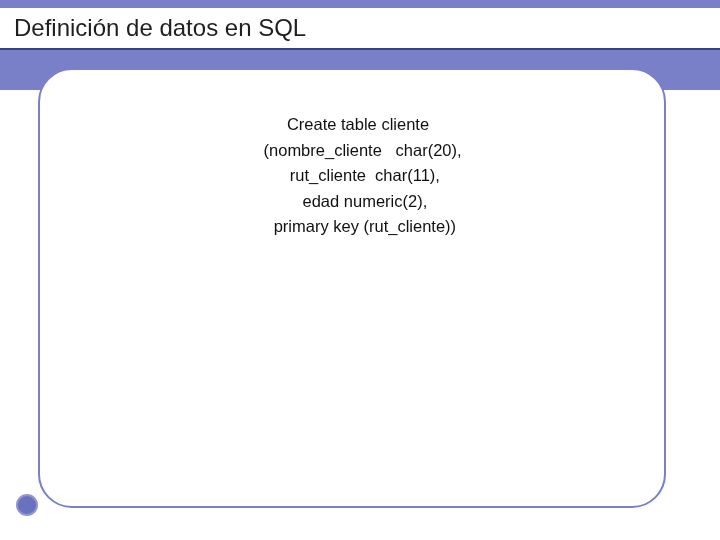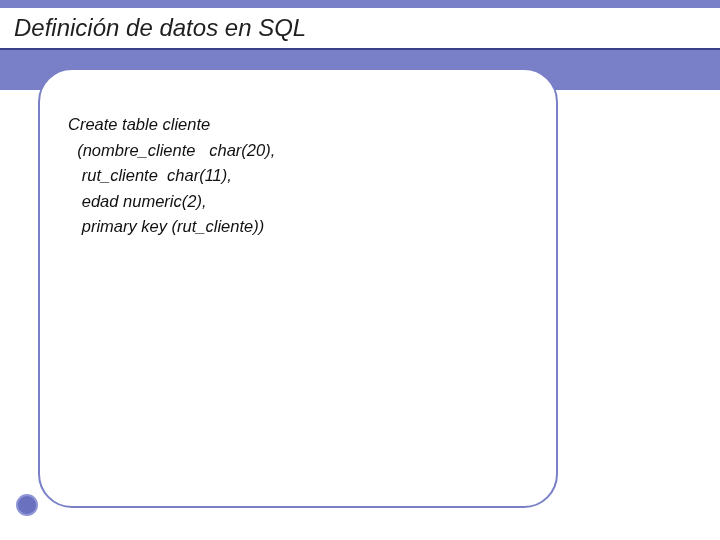--- a/index.html
+++ b/index.html
@@ -1,15 +1,15 @@
 <!DOCTYPE html>
 <html><head>
 <meta charset="utf-8">
 <style>
-  * { margin: 0; padding: 0; box-sizing: border-box; font-style: italic; }
+  * { margin: 0; padding: 0; box-sizing: border-box; }
   body {
     width: 720px;
     height: 540px;
     background: #fff;
     font-family: Arial, Helvetica, sans-serif;
     position: relative;
     overflow: hidden;
   }
   .header-band {
     position: absolute;
@@ -36,25 +36,26 @@
     top: 48px;
     left: 0;
     width: 720px;
     height: 2px;
     background: #3b3f8a;
   }
   .content-panel {
     position: absolute;
     top: 68px;
     left: 38px;
-    width: 520px;
+    width: 628px;
     height: 440px;
     background: #ffffff;
     border: 2px solid #7a80c7;
     border-radius: 34px;
+    text-align: center;
   }
   .code-block {
     position: absolute;
     top: 42px;
     left: 28px;
     width: 580px;
     font-size: 16.5px;
     line-height: 1.55;
     color: #111;
     white-space: pre;

